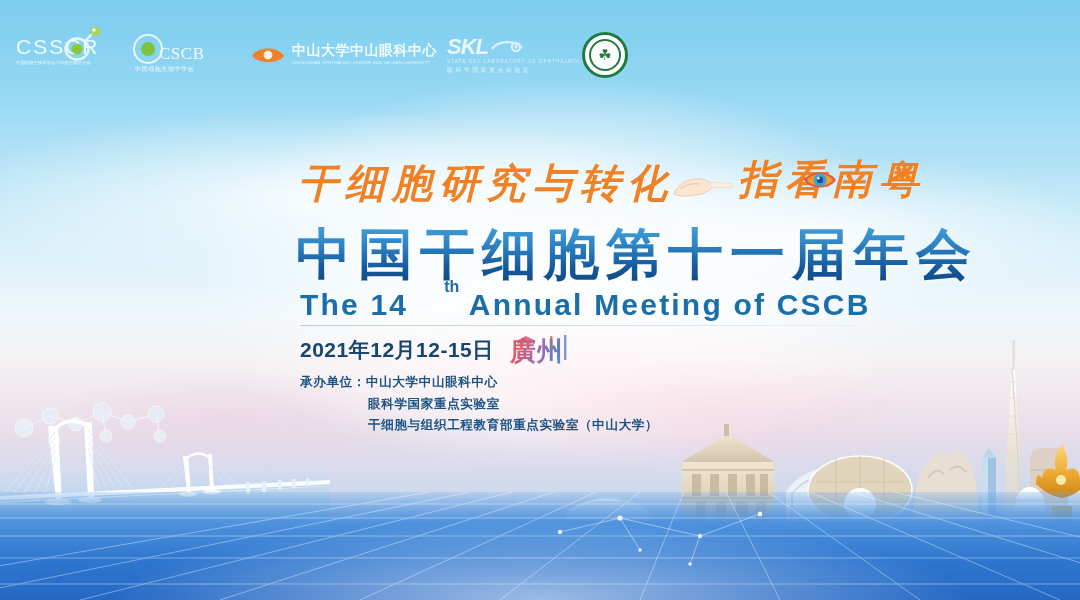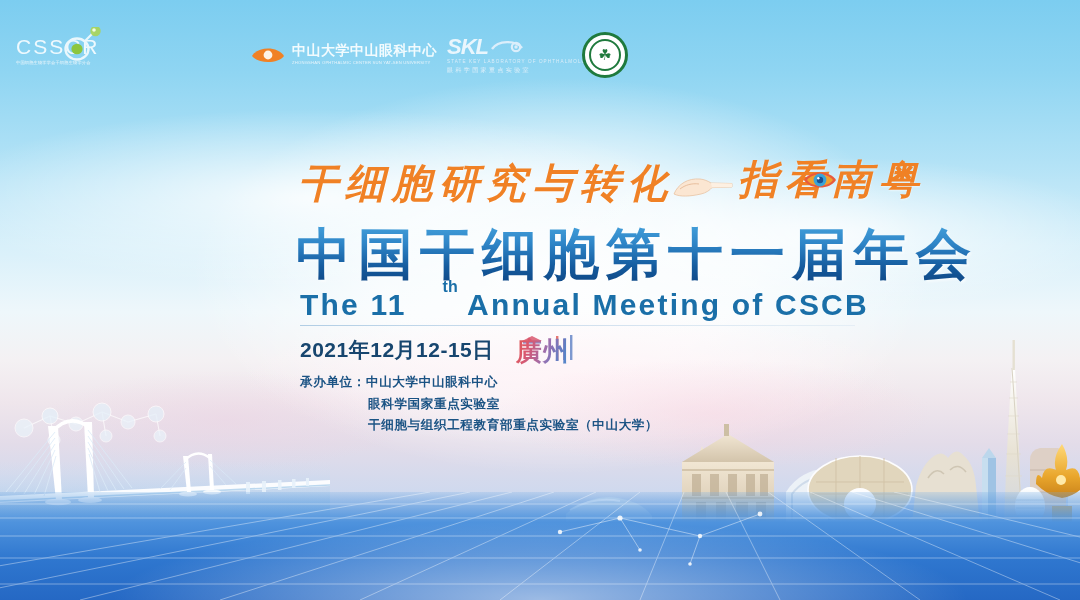--- a/index.html
+++ b/index.html
@@ -96,21 +96,21 @@
   #sub-title{position:absolute;left:300px;top:288px;white-space:nowrap;
     font-family:"Liberation Sans",sans-serif;font-size:30px;font-weight:bold;
     color:#1a6fa8;letter-spacing:2.2px;}
   #sub-title sup{font-size:16px;top:-.75em;position:relative;letter-spacing:0;padding-left:36px;}
 
   
   #divider{position:absolute;left:300px;top:325px;width:555px;height:1px;
     background:linear-gradient(90deg,rgba(120,170,210,.55),rgba(120,170,210,.12));}
 
   
-  #date-row{position:absolute;left:300px;top:334px;display:flex;align-items:center;gap:22px;}
+  #date-row{position:absolute;left:300px;top:334px;display:flex;align-items:center;gap:16px;}
   #date-text{font-family:"Liberation Sans",sans-serif;font-size:21px;font-weight:bold;
     color:#17466f;letter-spacing:.5px;white-space:nowrap;}
   #city-mark{position:relative;width:66px;height:32px;}
   .city-cn{position:absolute;left:0;top:0;font-size:26px;font-weight:bold;letter-spacing:1px;
     font-family:"DejaVu Sans","Liberation Sans",sans-serif;
     background:linear-gradient(110deg,#e0574f 0%,#d9586f 25%,#9a6fb0 55%,#5d7fc4 80%,#4f8fd0 100%);
     -webkit-background-clip:text;background-clip:text;color:transparent;white-space:nowrap;}
 
   
   #organizers{position:absolute;left:300px;top:371px;
@@ -149,20 +149,29 @@
           <ellipse cx="14" cy="22" rx="11.5" ry="10.5" fill="none" stroke="#eaf7fc" stroke-width="2.4"></ellipse>
           <ellipse cx="14" cy="22" rx="5.6" ry="5.2" fill="#8dc63f"></ellipse>
           <path d="M21 15 L31 5" stroke="#eaf7fc" stroke-width="2.2" fill="none"></path>
           <circle cx="32.5" cy="4" r="5.2" fill="#a9d45a" opacity=".92"></circle>
           <circle cx="31" cy="3" r="1.8" fill="#f2fbe2"></circle>
         </svg>
         <div class="logo-cap" style="color:#eef7fb;margin-top:3px;">中国细胞生物学学会干细胞生物学分会</div>
       </div>
     </div>
 
+    <div class="logo" id="logo-cscb">
+      <div style="position:relative;display:flex;align-items:flex-end;">
+        <div class="cscb-ring">
+          <div class="cscb-dot"></div>
+        </div>
+        <div class="cscb-word">CSCB</div>
+      </div>
+      <div class="logo-cap" style="position:absolute;left:2px;top:31px;color:#eaf5fa;font-size:6px;letter-spacing:.6px;">中国细胞生物学学会</div>
+    </div>
 
     <div class="logo" id="logo-zoc">
       <svg class="zoc-mark" viewBox="0 0 36 22">
         <path d="M2 13 C8 3, 28 3, 34 13 C28 21, 8 21, 2 13 Z" fill="#f08125"></path>
         <circle cx="18" cy="12" r="4.4" fill="#fdf3e8"></circle>
       </svg>
       <div style="position:relative;">
         <div class="zoc-cn">中山大学中山眼科中心</div>
         <div class="logo-cap" style="color:#e6f4fb;">ZHONGSHAN OPHTHALMIC CENTER SUN YAT-SEN UNIVERSITY</div>
       </div>
@@ -208,21 +217,21 @@
       <path d="M4 12 C9 4.5, 25 4.5, 30 12 C25 19.5, 9 19.5, 4 12 Z" fill="#f0a02e"></path>
       <circle cx="17" cy="12" r="6.4" fill="#3aa3d8"></circle>
       <circle cx="17" cy="12" r="3.2" fill="#1b4f8f"></circle>
       <circle cx="15.3" cy="10.3" r="1.2" fill="#ffffff"></circle>
     </svg>
   </div>
 
   <div id="main-title">中国干细胞第十一届年会</div>
 
   <div id="sub-title">
-    <span>The 11</span><sup>th</sup><span> Annual Meeting of CSCB</span>
+    <span>The 14</span><sup>th</sup><span> Annual Meeting of CSCB</span>
   </div>
 
   <div id="divider"></div>
 
   <div id="date-row">
     <div id="date-text">2021年12月12-15日</div>
     <div id="city-mark">
       <svg width="66" height="32" viewBox="0 0 66 32" style="position:absolute;left:0;top:-2px;">
         <path d="M6 9 L16 4 L26 9 Z" fill="#d9586f" opacity=".85"></path>
         <rect x="7" y="10" width="18" height="1.6" fill="#7f6fb4" opacity=".8"></rect>

